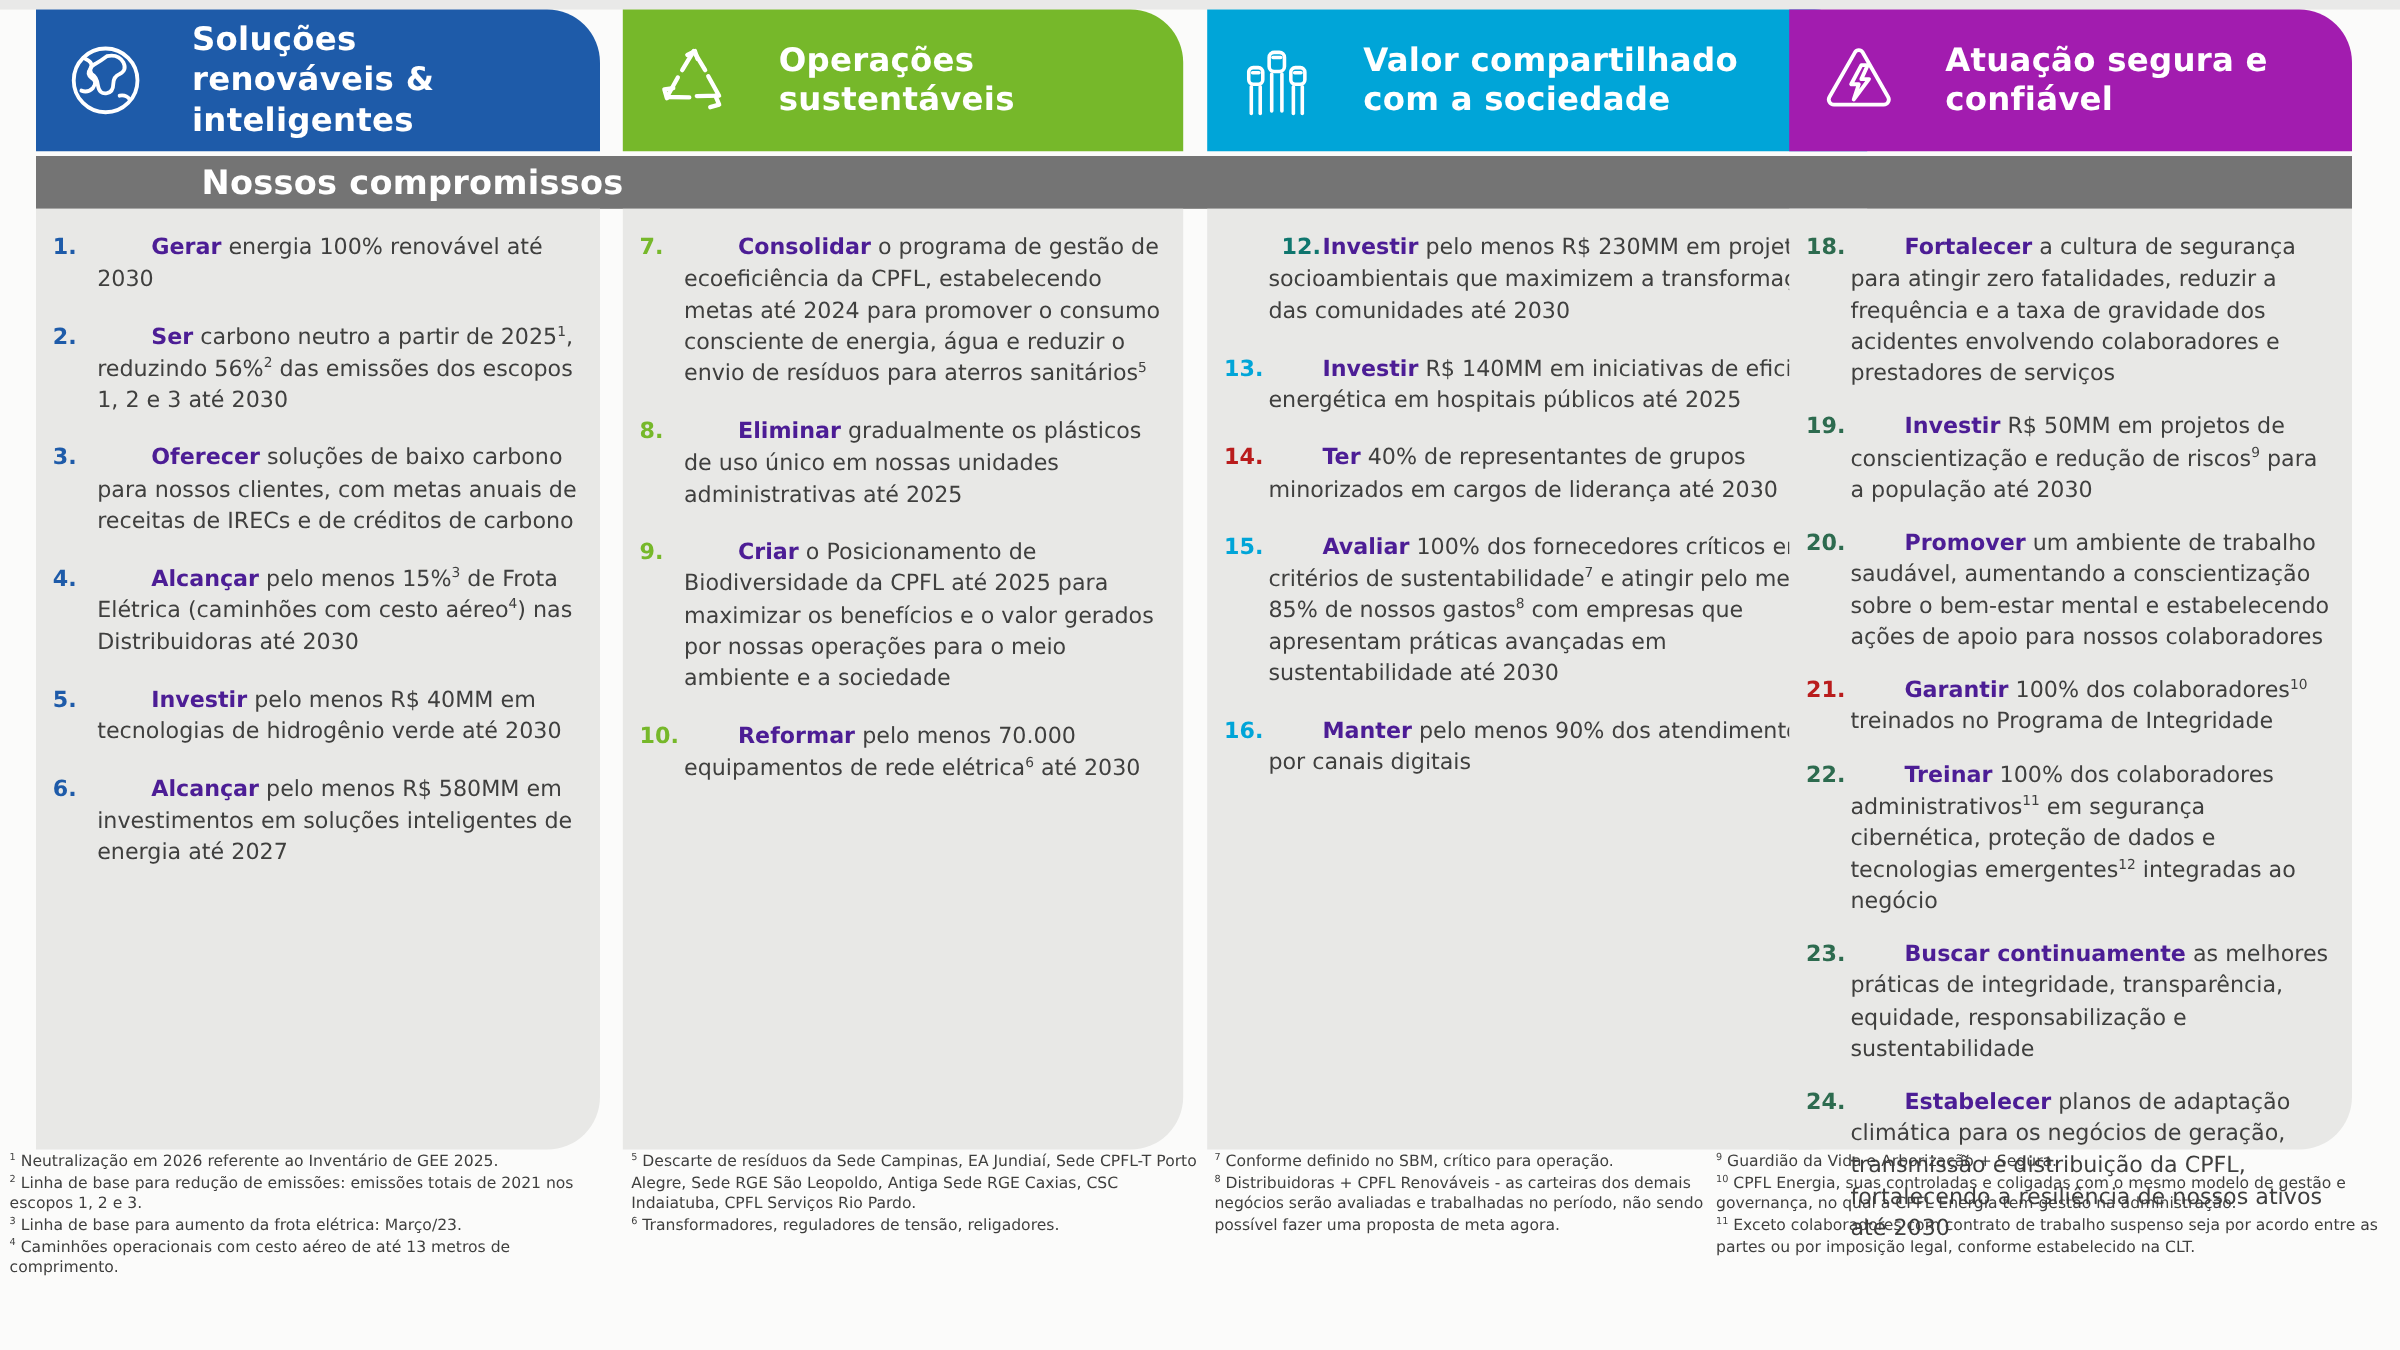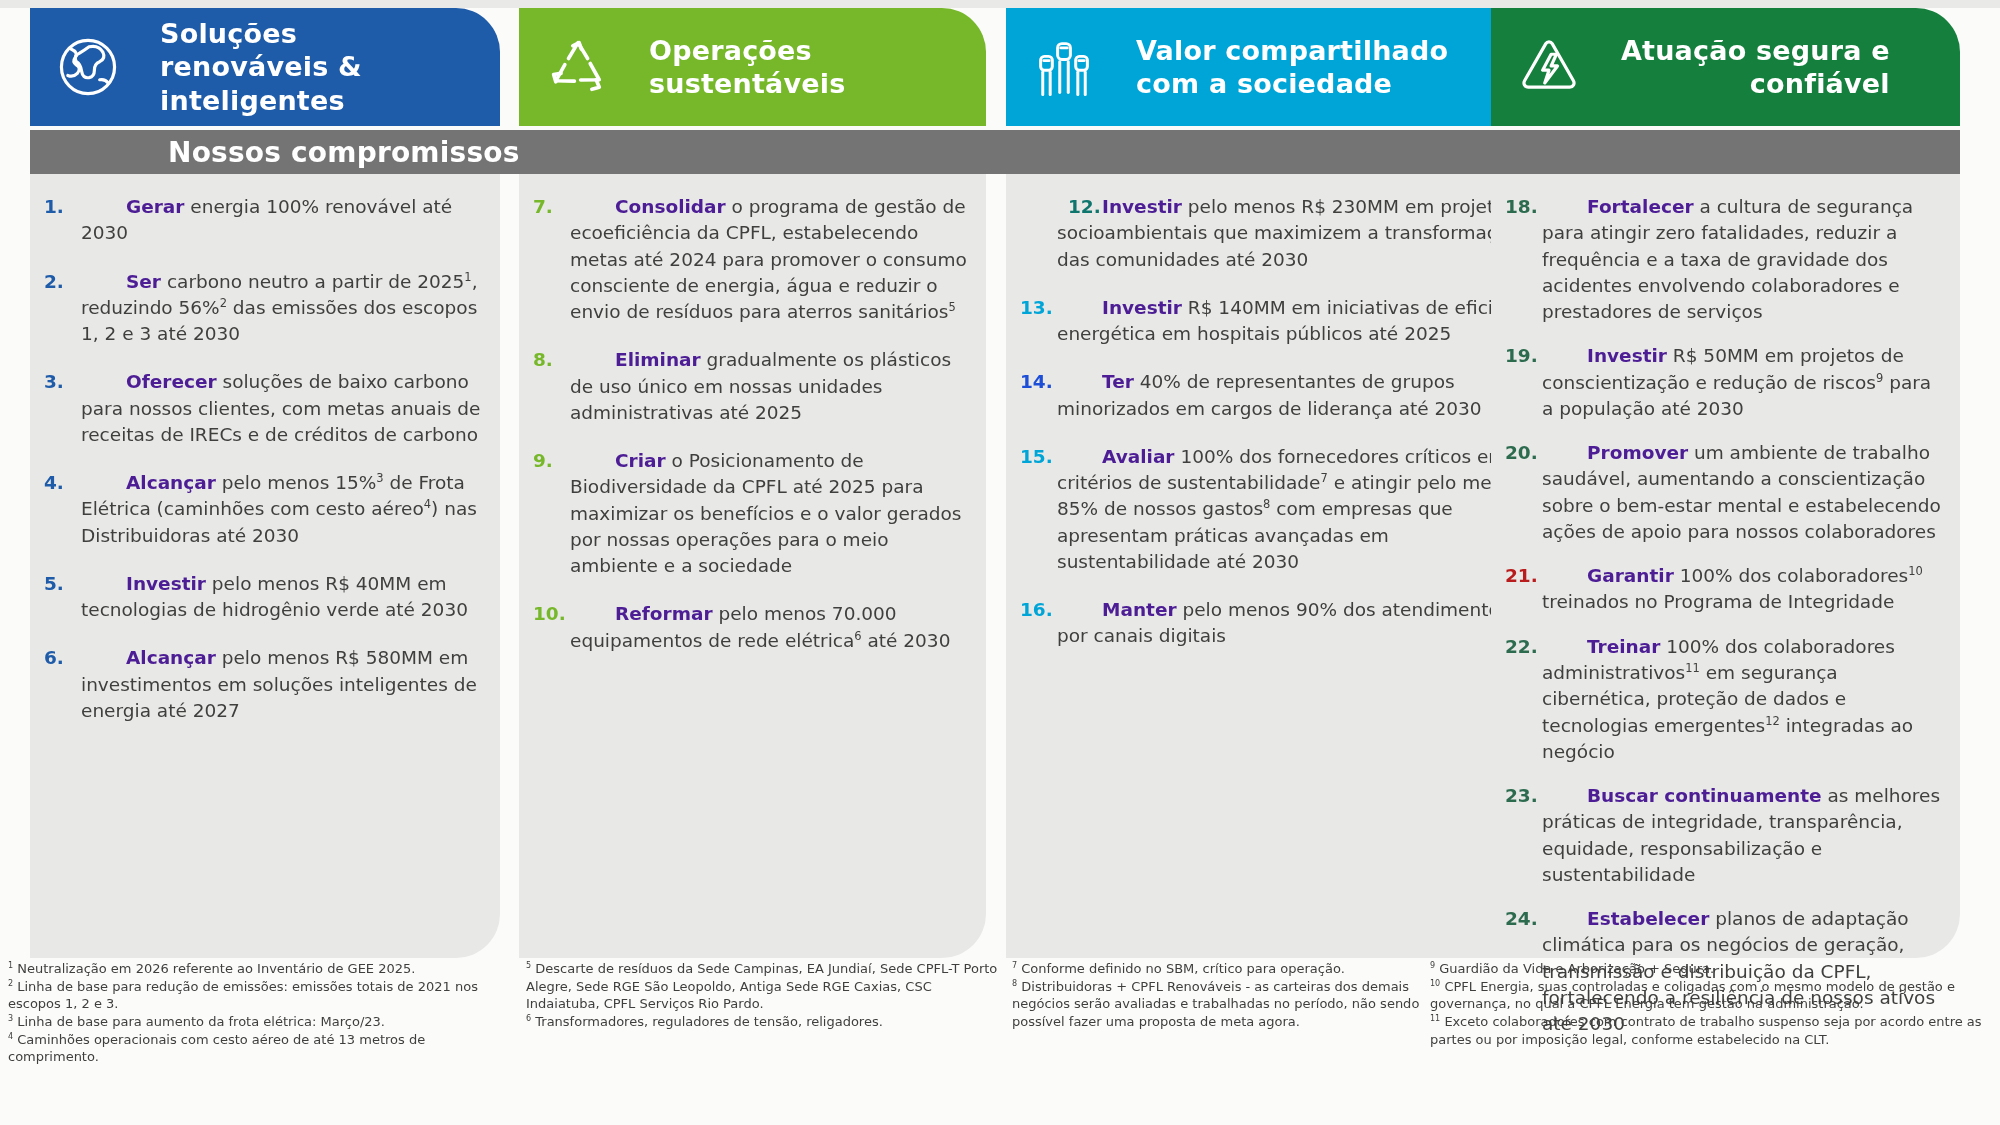--- a/index.html
+++ b/index.html
@@ -166,35 +166,35 @@
         <div class="card">
           <div class="item">
             <span class="num" style="color: #0f766e; margin-left: 48px;">12.</span>
             <span class="body"><span class="lead">Investir</span> pelo menos R$ 230MM em projetos socioambientais que maximizem a transformação das comunidades até 2030</span>
           </div>
           <div class="item">
             <span class="num" style="color: rgb(0, 165, 216);">13.</span>
             <span class="body"><span class="lead">Investir</span> R$ 140MM em iniciativas de eficiência energética em hospitais públicos até 2025</span>
           </div>
           <div class="item">
-            <span class="num" style="color: #1d4ed8;">14.</span>
+            <span class="num" style="color: #b91c1c;">14.</span>
             <span class="body"><span class="lead">Ter</span> 40% de representantes de grupos minorizados em cargos de liderança até 2030</span>
           </div>
           <div class="item">
             <span class="num" style="color: rgb(0, 165, 216);">15.</span>
             <span class="body"><span class="lead">Avaliar</span> 100% dos fornecedores críticos em critérios de sustentabilidade<sup>7</sup> e atingir pelo menos 85% de nossos gastos<sup>8</sup> com empresas que apresentam práticas avançadas em sustentabilidade até 2030</span>
           </div>
           <div class="item">
             <span class="num" style="color: rgb(0, 165, 216);">16.</span>
             <span class="body"><span class="lead">Manter</span> pelo menos 90% dos atendimentos por canais digitais</span>
           </div>
         </div>
       </section>
       <section class="col col-3">
-        <div class="header" style="background: #15803d; text-align: right;">
+        <div class="header" style="background: #a21caf;">
           <span class="icon">
             <svg viewBox="0 0 64 64">
               <g fill="none" stroke="#fff" stroke-width="3" stroke-linejoin="round" stroke-linecap="round">
                 <path d="M29 10 a3.5 3.5 0 0 1 6 0 L55 45 a4 4 0 0 1 -3.5 6 H12.5 A4 4 0 0 1 9 45 Z"></path>
                 <path d="M34 20 L26 35 h6 L28 47 L40 31 h-6 l5 -11 z"></path>
               </g>
             </svg>
           </span>
           <h2 class="title">Atuação segura e
 confiável</h2>

